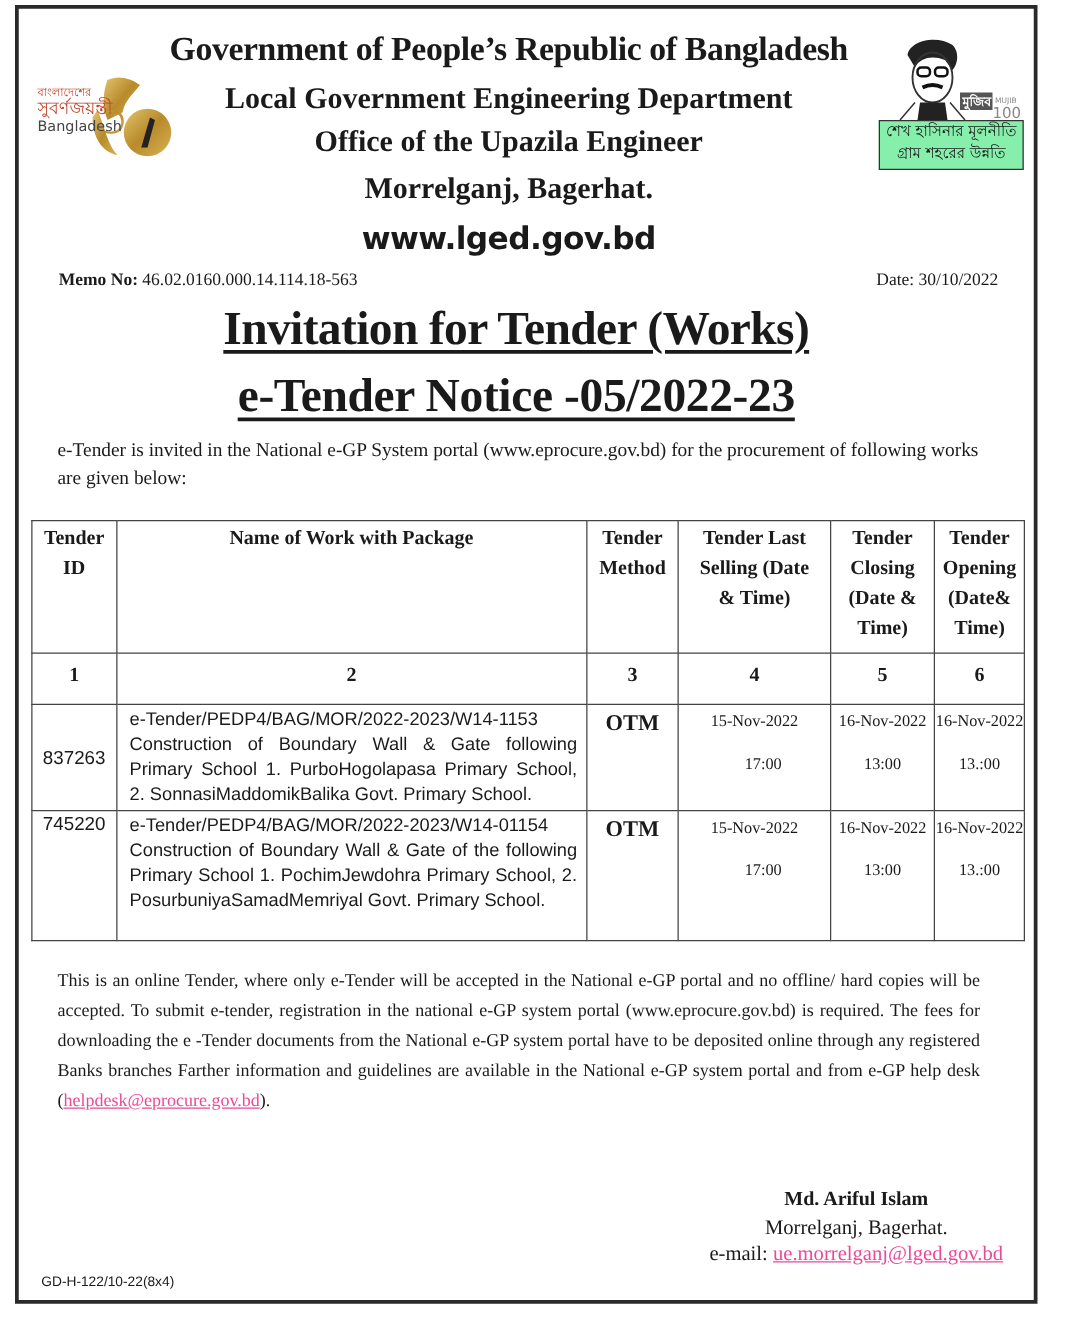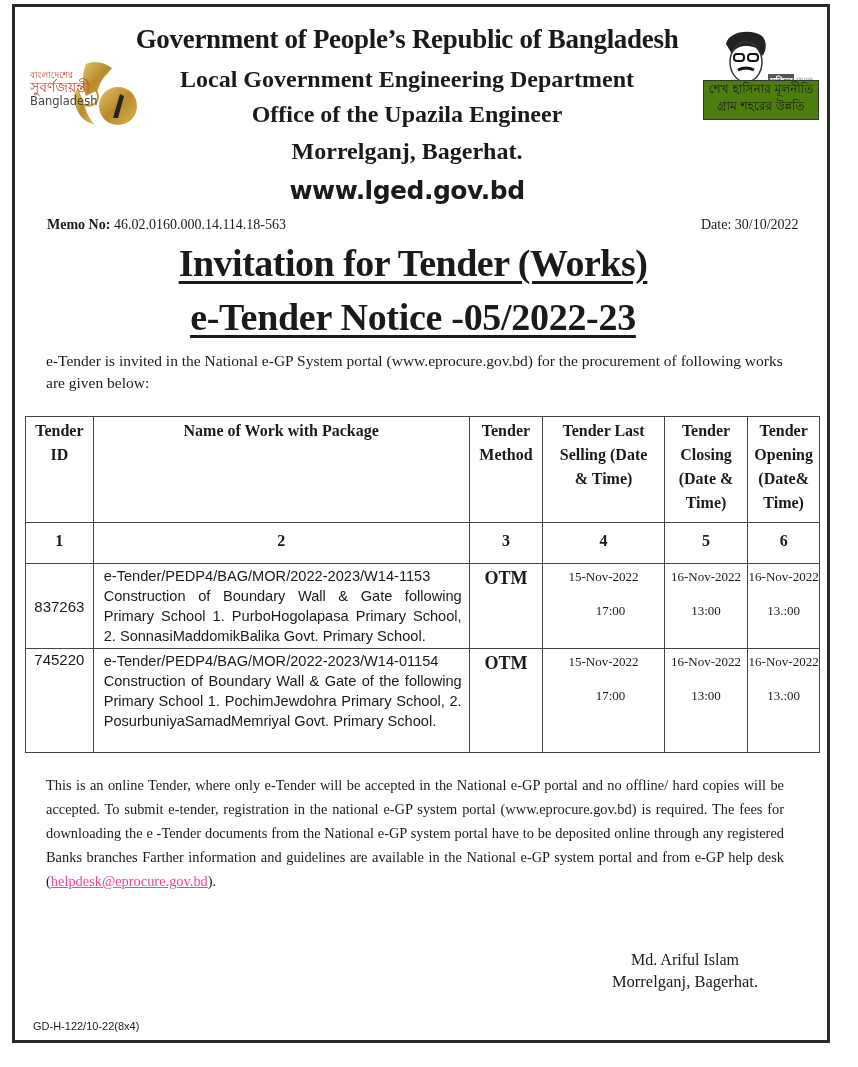--- a/index.html
+++ b/index.html
@@ -10,22 +10,22 @@
   .abs { position:absolute; }
   .hdr { position:absolute; left:0; width:858px; text-align:center; font-weight:bold; white-space:nowrap; }
   .h1 { top:24px; font-size:27px; left:-22px; letter-spacing:-0.3px; }
   .h2 { top:66px; font-size:24px; left:-22px; }
   .h3 { top:101px; font-size:24px; left:-22px; }
   .h4 { top:138px; font-size:24px; left:-22px; }
   .h5 { top:176px; font-size:25px; left:-22px; font-family:"DejaVu Sans", sans-serif; letter-spacing:-0.5px; }
 
   .logo50 { left:28px; top:58px; width:112px; height:72px; }
   .mujib { left:706px; top:26px; width:112px; height:110px; }
-  .slogan { position:absolute; left:703px; top:80px; width:114px; height:38px; border:1.5px solid #333;
-            font-size:12px; text-align:center; line-height:17px; background:#4d7c0f; font-family:"DejaVu Sans", sans-serif; }
+  .slogan { position:absolute; left:703px; top:96px; width:114px; height:38px; border:1.5px solid #333;
+            font-size:12px; text-align:center; line-height:17px; background:#86efac; font-family:"DejaVu Sans", sans-serif; }
 
   .memo { left:47px; top:217px; font-size:14px; }
   .memo b { font-weight:bold; }
   .date { left:661px; top:217px; font-size:14px;margin-left:40px; }
 
   .t1 { position:absolute; left:0; width:858px; text-align:center; top:241px; font-size:38px; font-weight:bold;
         text-decoration:underline; text-decoration-thickness:3px; text-underline-offset:5px; left:-16px; letter-spacing:-0.5px;}
   .t2 { position:absolute; left:-16px; width:858px; text-align:center; top:295px; font-size:38px; font-weight:bold;
         text-decoration:underline; text-decoration-thickness:3px; text-underline-offset:5px; letter-spacing:-0.3px;}
 
@@ -39,21 +39,21 @@
   td.work { font-family:"Liberation Sans", sans-serif; font-size:14.6px; line-height:20px; padding:2px 7px 2px 10px !important; text-align:justify; }
   td.method { text-align:center; font-weight:bold; font-size:18px; padding-top:4px !important; }
   td.dt { text-align:center; font-size:13px; line-height:18px; padding-top:4px !important; }
   td.dt .time { display:block; margin-top:16px; }
   td.dt .time.shift { padding-left:14px; }
 
   .footer-text { left:46px; top:773px; width:738px; font-size:14.4px; line-height:24px; text-align:justify; }
   .footer-text a, .sig a { color:#ec4899; text-decoration:underline; }
 
   .sig { left:520px; top:949px; width:330px; text-align:center; font-size:16.5px; line-height:21.5px; }
-  .sig .name { font-weight:normal; font-size:16px;text-align:center; }
+  .sig .name { font-weight:bold; font-size:16px;text-align:center; }
   .code { left:33px; top:1020px; font-size:11px; font-family:"Liberation Sans", sans-serif; }
 </style>
 </head>
 <body>
 
 <div class="frame"></div>
 
 <div class="abs logo50">
   <svg width="112" height="72" viewBox="0 0 112 72">
     <defs>
@@ -172,15 +172,16 @@
     </td>
   </tr>
 </tbody>
   </table>
 
 <div class="abs footer-text"><span>This is an online Tender, where only e-Tender will be accepted in the National e-GP portal and no offline/ hard copies will be accepted. To submit e-tender, registration in the national e-GP system portal (www.eprocure.gov.bd) is required. The fees for downloading the e -Tender documents from the National e-GP system portal have to be deposited online through any registered Banks branches Farther information and guidelines are available in the National e-GP system portal and from e-GP help desk (</span><a>helpdesk@eprocure.gov.bd</a><span>).</span></div>
 
 <div class="abs sig">
   <div class="name">Md. Ariful Islam</div>
   <div>Morrelganj, Bagerhat.</div>
+  <div><span>e-mail: </span><a>ue.morrelganj@lged.gov.bd</a></div>
 </div>
 
 <div class="abs code">GD-H-122/10-22(8x4)</div>
 
 </body></html>

